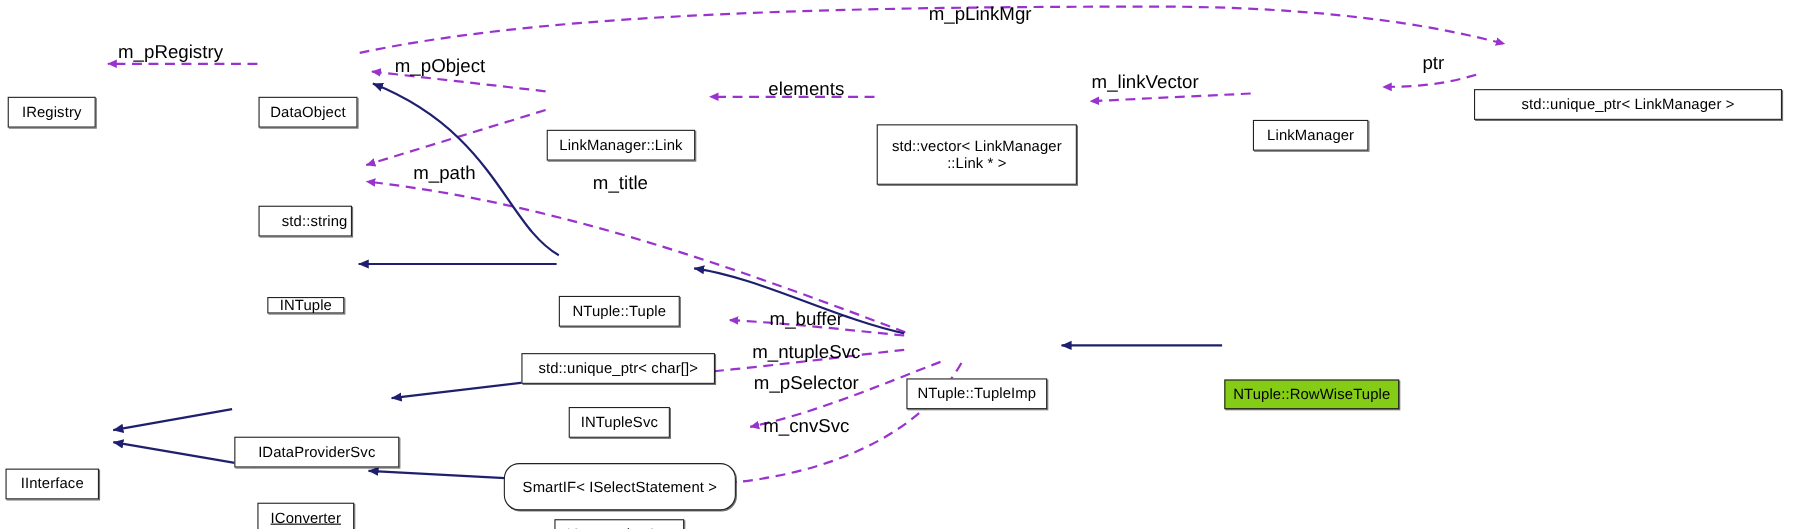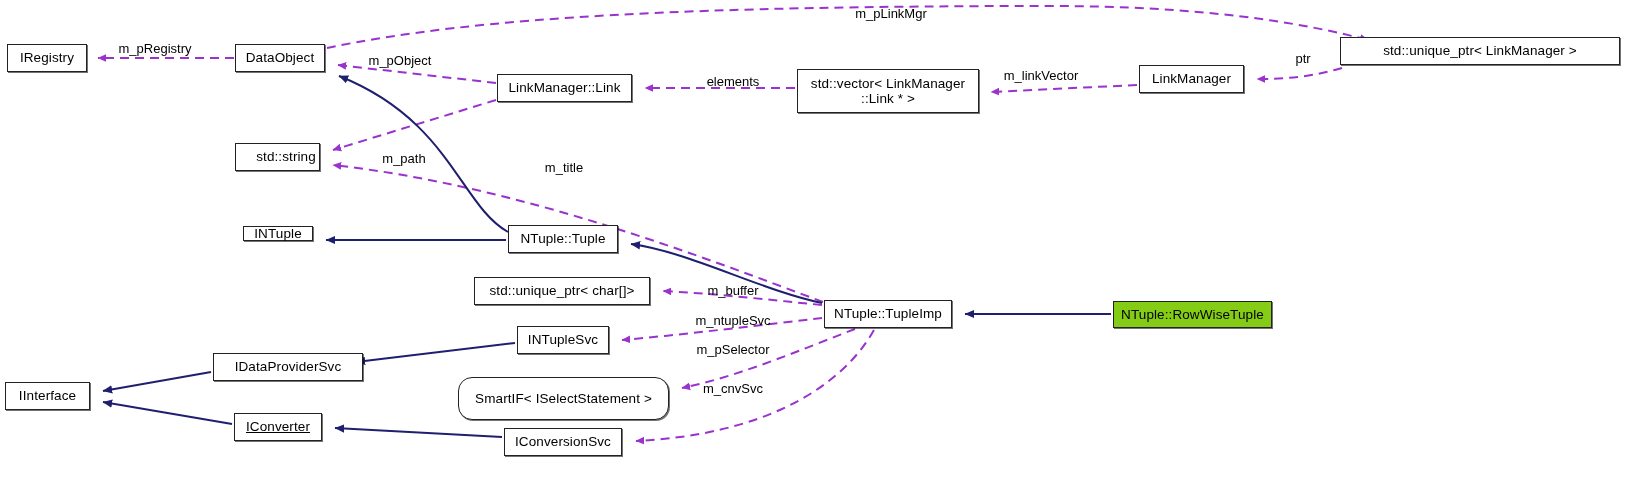--- a/index.html
+++ b/index.html
@@ -29,27 +29,28 @@
     align-items:center;
     justify-content:center;
     text-align:center;
     font-size:13.5px;
     line-height:1.12;
     letter-spacing:0.1px;
     white-space:pre-line;
     box-shadow:1px 1px 0 0 rgba(0,0,0,0.55);
     z-index:5;
     cursor:pointer;
+    margin-top:44px;
   }
   .node.highlight{
     background:#84cc16;
   }
   .edge-label{
     position:absolute;
-    font-size:13px;
+    font-size:17px;
     color:#000000;
     background:transparent;
     white-space:nowrap;
     z-index:6;
     transform:translate(-50%,-50%);
     pointer-events:none;
   }
 </style>
 </head>
 <body>
@@ -104,21 +105,21 @@
 
     <path d="M 232,424 L 103,402" fill="none" stroke="#1f1f70" stroke-width="2" marker-end="url(#arrow-inherit)"></path>
 
     <path d="M 502,437 L 335,428" fill="none" stroke="#1f1f70" stroke-width="2" marker-end="url(#arrow-inherit)"></path>
   </svg>
 
   <div id="nodes">
       <div class="node" style="left: 7px; top: 44px; width: 80px; height: 28px;">IRegistry</div>
       <div class="node" style="left: 235px; top: 44px; width: 90px; height: 28px;">DataObject</div>
       <div class="node" style="left: 497px; top: 74px; width: 135px; height: 28px;">LinkManager::Link</div>
-      <div class="node" style="left: 797px; top: 69px; width: 182px; height: 44px;">std::vector&lt; LinkManager
+      <div class="node" style="left: 797px; top: 69px; width: 182px; height: 55px;">std::vector&lt; LinkManager
 ::Link * &gt;</div>
       <div class="node" style="left: 1139px; top: 65px; width: 105px; height: 28px;">LinkManager</div>
       <div class="node" style="left: 1340px; top: 37px; width: 280px; height: 28px;">std::unique_ptr&lt; LinkManager &gt;</div>
       <div class="node" style="left: 235px; top: 143px; width: 85px; height: 28px; padding-left: 17px;">std::string</div>
       <div class="node" style="left: 243px; top: 226px; width: 70px; height: 15px;">INTuple</div>
       <div class="node" style="left: 508px; top: 225px; width: 110px; height: 28px;">NTuple::Tuple</div>
       <div class="node" style="left: 474px; top: 277px; width: 176px; height: 28px;">std::unique_ptr&lt; char[]&gt;</div>
       <div class="node" style="left: 824px; top: 300px; width: 128px; height: 28px;">NTuple::TupleImp</div>
       <div class="node highlight" style="left: 1113px; top: 301px; width: 159px; height: 27px;">NTuple::RowWiseTuple</div>
       <div class="node" style="left: 517px; top: 326px; width: 92px; height: 28px;">INTupleSvc</div>

